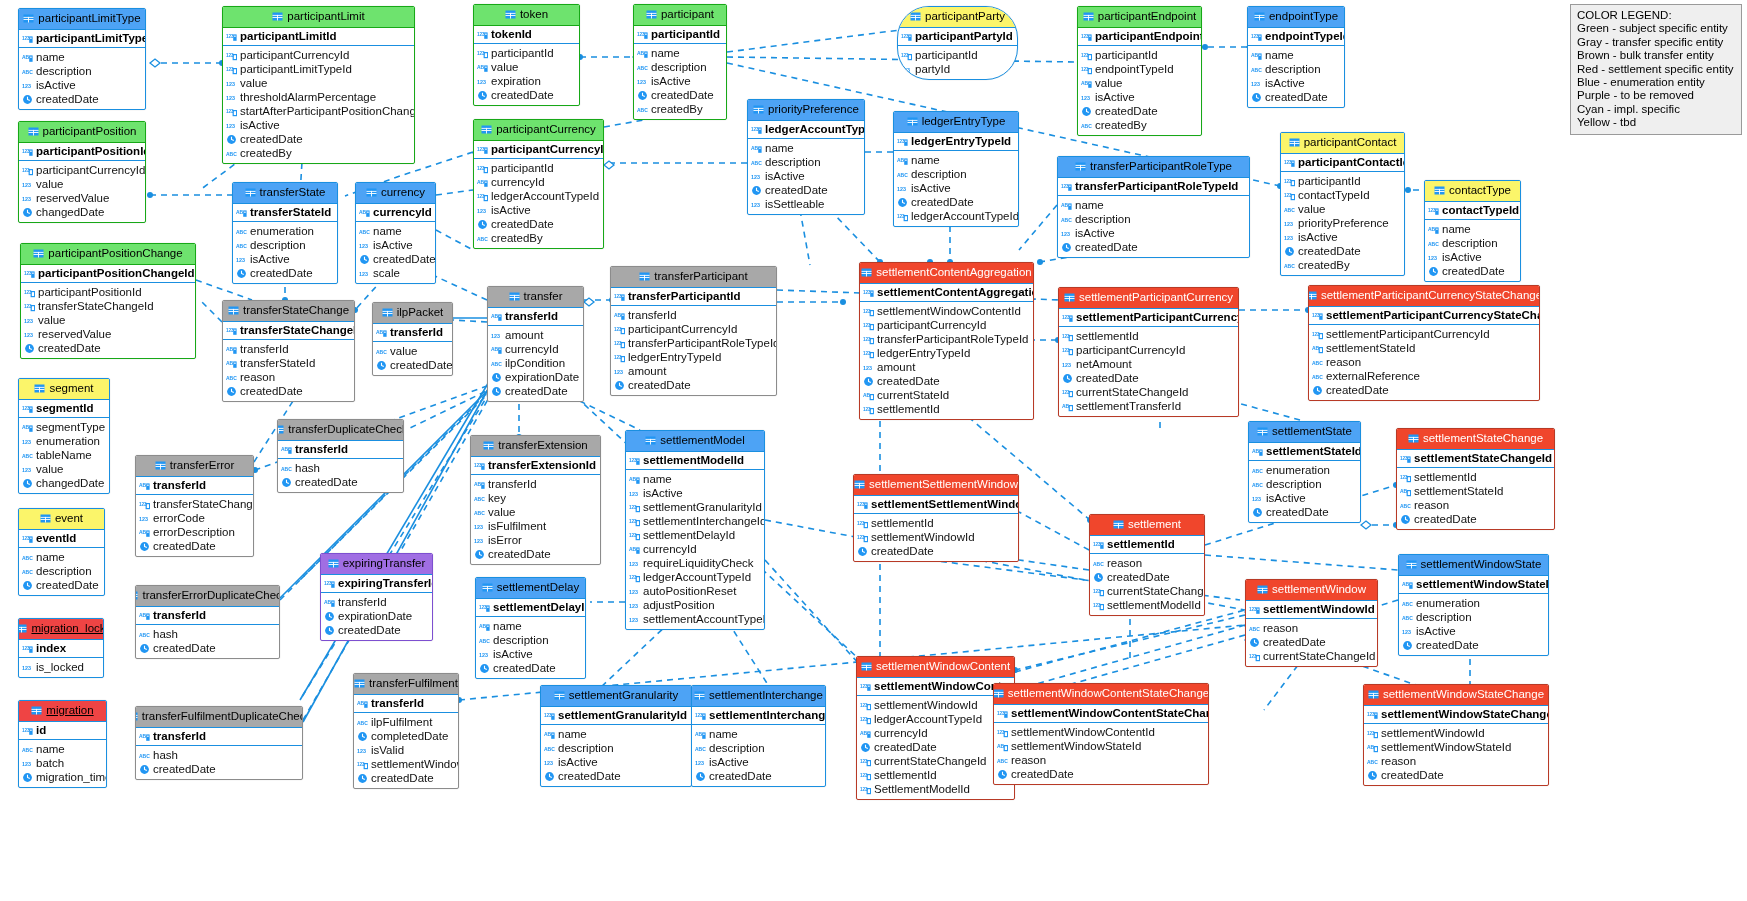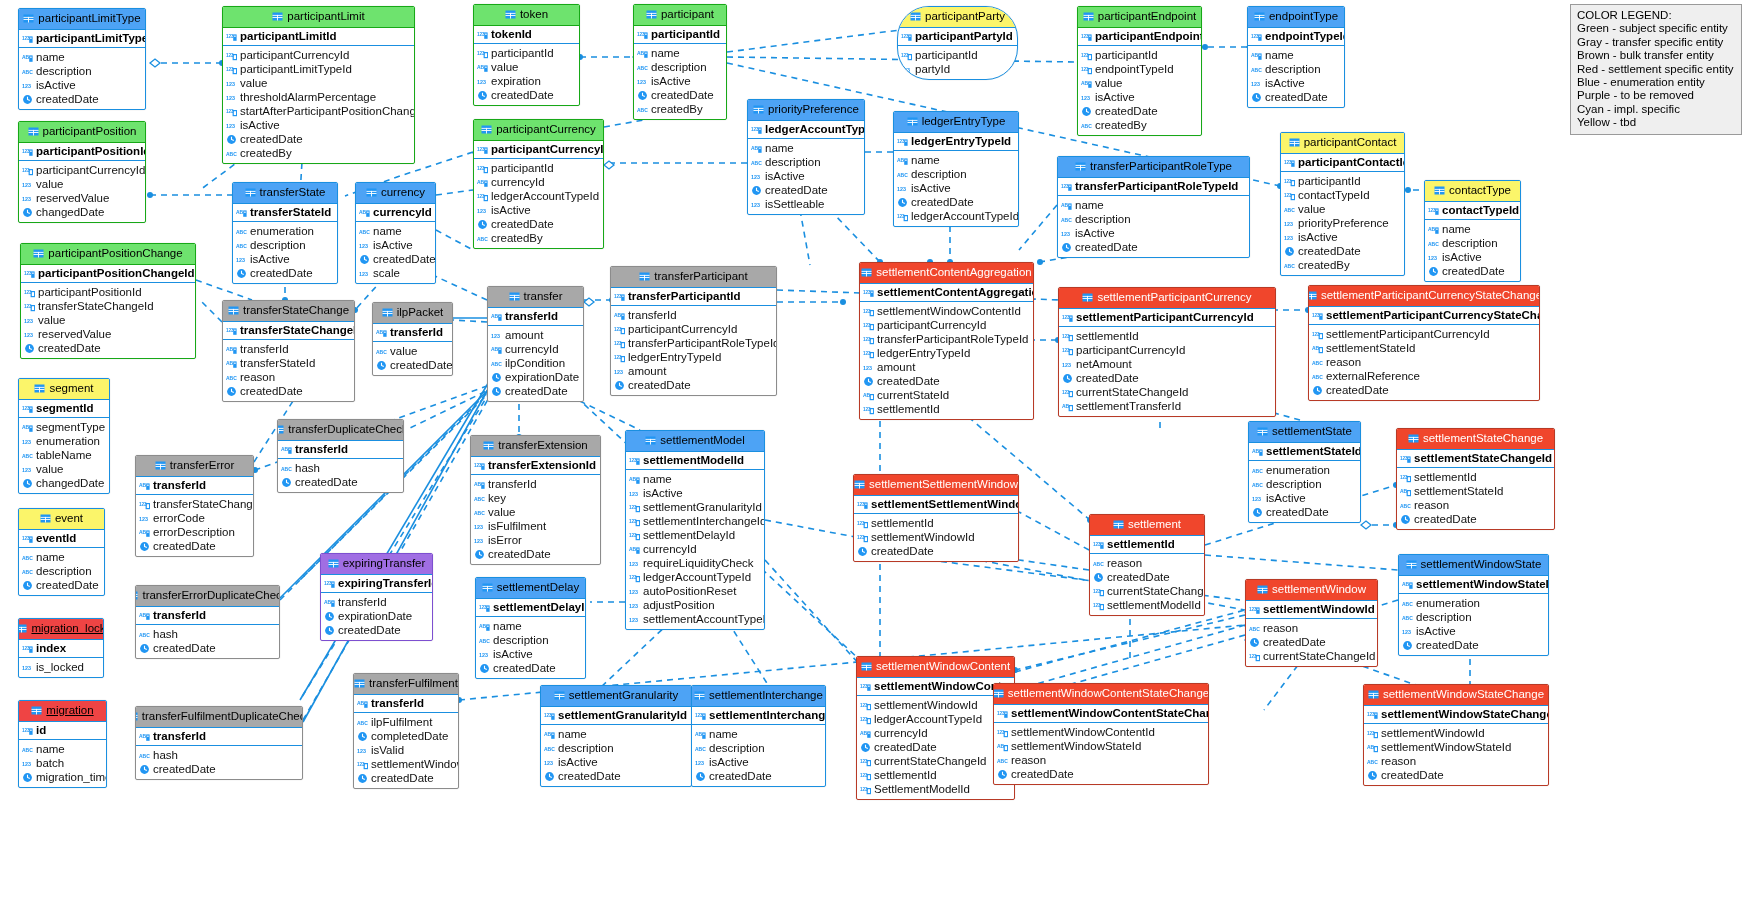--- a/index.html
+++ b/index.html
@@ -1495,21 +1495,21 @@
           </div>
           <div class="attr-row">
             <svg width="11" height="11" viewBox="0 0 11 11" class="ficon">
               <text x="0" y="6.5" font-size="4.6" font-family="&quot;Liberation Sans&quot;, sans-serif" fill="#2196f3" font-weight="bold">123</text>
               <rect x="7.2" y="4.6" width="3.4" height="5.0" fill="none" stroke="#2196f3" stroke-width="1.2"></rect>
             </svg>
             <span>settlementId</span>
           </div>
         </div>
       </div>
-      <div class="entity c-red" style="left: 1058px; top: 287px; width: 218px;">
+      <div class="entity c-red" style="left: 1058px; top: 287px; width: 181px;">
         <div class="ent-title">
           <svg width="11" height="11" viewBox="0 0 11 11" class="ficon">
             <rect x="0.5" y="1.5" width="10" height="8" fill="#2196f3"></rect>
             <rect x="0.5" y="3.9" width="10" height="0.9" fill="#fff"></rect>
             <rect x="0.5" y="6.1" width="10" height="0.9" fill="#fff"></rect>
             <rect x="5.1" y="3.9" width="0.9" height="5.6" fill="#fff"></rect>
           </svg>
           <span>settlementParticipantCurrency</span>
         </div>
         <div class="pk-row">

